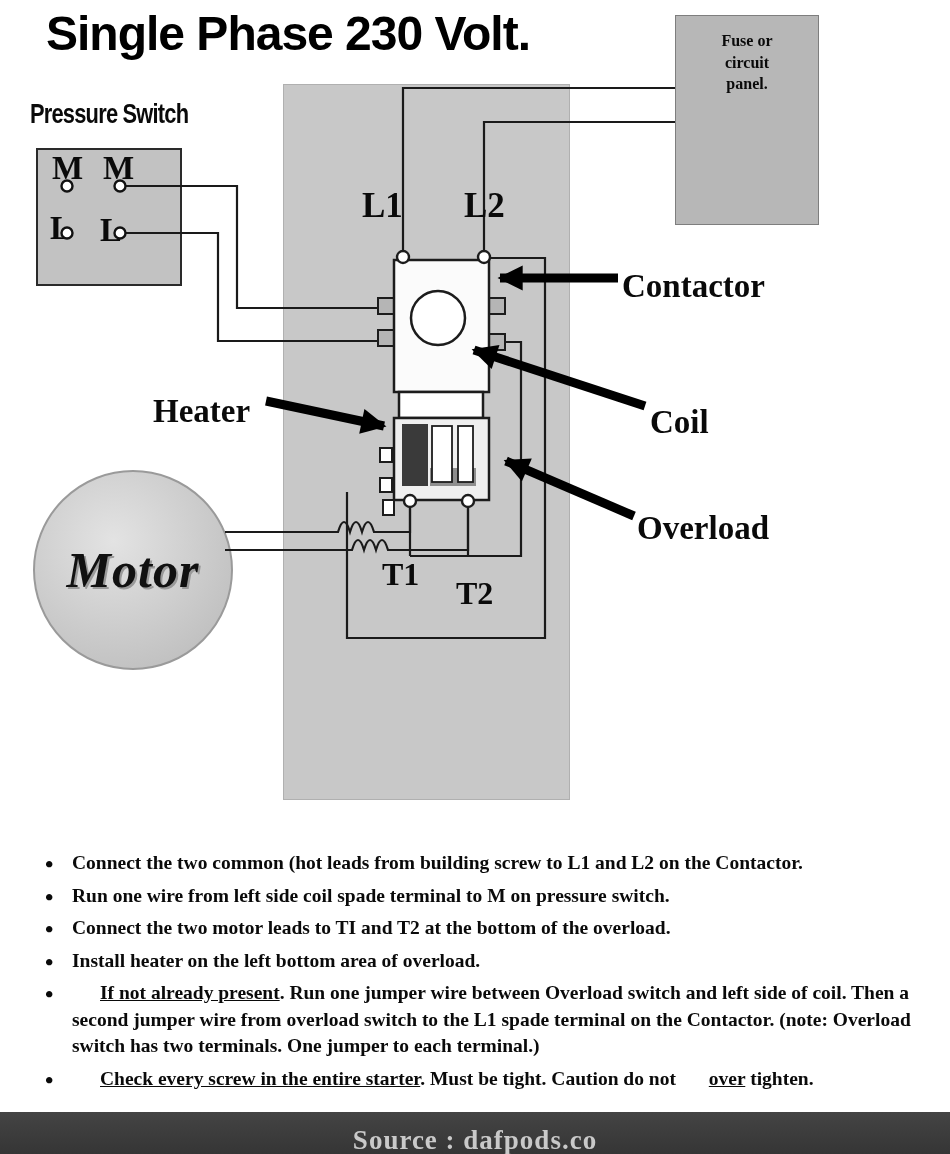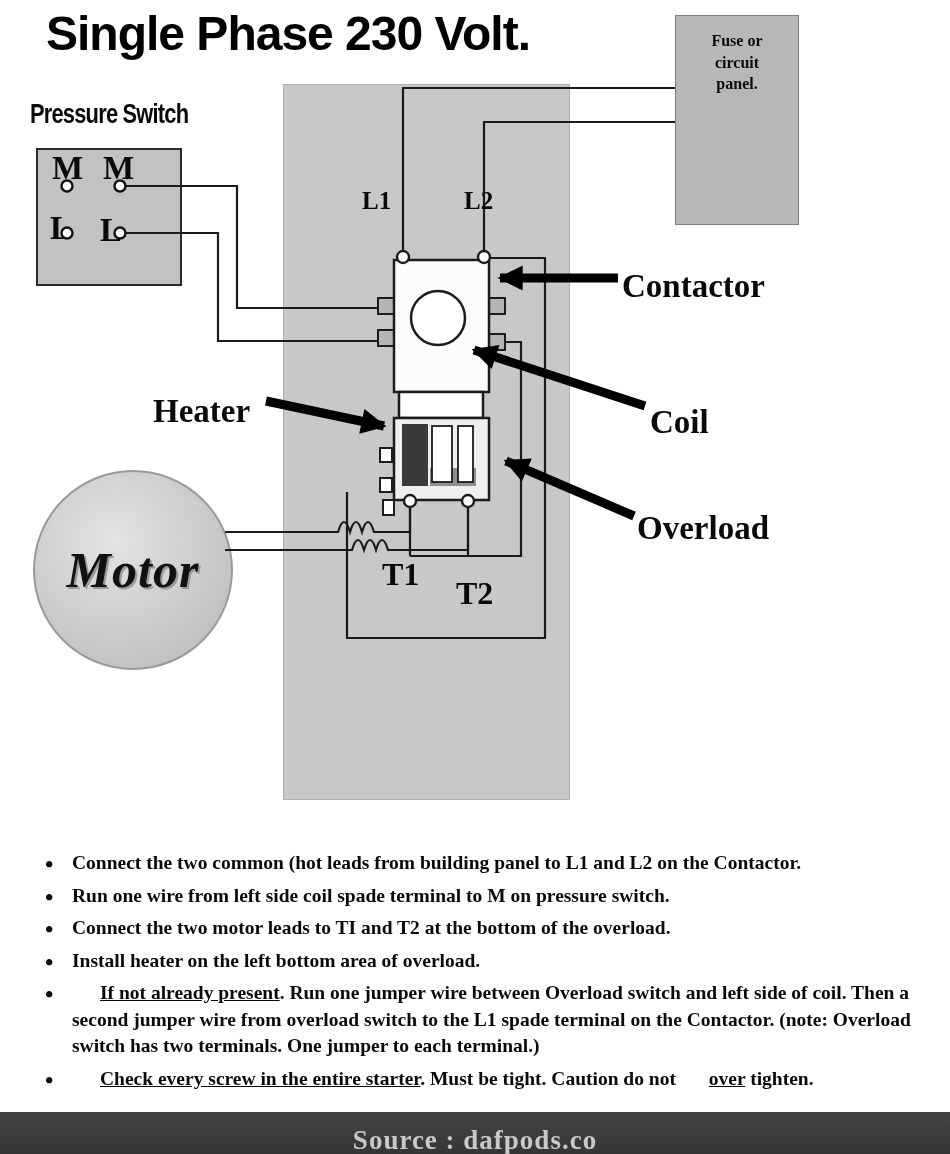--- a/index.html
+++ b/index.html
@@ -3,34 +3,34 @@
 <meta charset="utf-8">
 <style>
   html,body{margin:0;padding:0;background:#ffffff;}
   .page{position:relative;width:950px;height:1154px;background:#fff;overflow:hidden;
         font-family:"Liberation Serif",serif;color:#0a0a0a;}
   .abs{position:absolute;}
   .title{left:46px;top:6px;font-family:"Liberation Sans",sans-serif;font-weight:800;
          font-size:48px;letter-spacing:-1px;color:#000;}
   .ps-title{left:30px;top:98px;font-family:"Liberation Sans",sans-serif;font-weight:800;
             font-size:28px;letter-spacing:-1px;transform:scaleX(.78);transform-origin:left center;}
-  .fuse-panel{left:675px;top:15px;width:124px;height:210px;background:#b7b7b7;
+  .fuse-panel{left:675px;top:15px;width:144px;height:210px;background:#b7b7b7;
               border:1px solid #7e7e7e;box-sizing:border-box;}
   .fuse-panel .txt{margin:14px auto 0;width:90px;text-align:center;font-weight:bold;
                    font-size:16px;line-height:1.35;white-space:pre-line;}
   .enclosure{left:283px;top:84px;width:287px;height:716px;background:#c8c8c8;border:1px solid #b0b0b0;box-sizing:border-box;}
   .ps-box{left:36px;top:148px;width:146px;height:138px;background:#c2c2c2;border:2px solid #2a2a2a;box-sizing:border-box;}
   .term-letter{font-weight:bold;font-size:33px;line-height:1;}
   .motor{left:33px;top:470px;width:200px;height:200px;border-radius:50%;
          background:radial-gradient(circle at 40% 35%, #e3e3e3, #c2c2c2 75%, #b2b2b2);
          border:2px solid #9a9a9a;box-sizing:border-box;display:flex;align-items:center;justify-content:center;}
   .motor-label{font-weight:bold;font-style:italic;font-size:50px;letter-spacing:1px;color:#111;
                text-shadow:2px 2px 0 #9a9a9a;}
   .big-label{font-weight:bold;font-size:33px;line-height:1;margin-top:12px;}
-  .term-big{font-weight:bold;font-size:25px;line-height:1;}
+  .term-big{font-weight:bold;font-size:35px;line-height:1;}
   .svg-layer{position:absolute;left:0;top:0;pointer-events:none;}
   .bullets{left:40px;top:850px;width:872px;}
   .bullets ul{list-style:none;margin:0;padding:0;}
   .bullets li{position:relative;padding-left:32px;margin-bottom:6px;font-weight:bold;
               font-size:19.5px;line-height:1.36;white-space:pre-line;}
   .bullets li::before{content:"\2022";position:absolute;left:5px;top:-2px;font-size:24px;}
   .iu{text-decoration:underline;margin-left:28px;}
   .footer{left:0;top:1112px;width:950px;height:57px;background:linear-gradient(#444,#303030);
           display:flex;align-items:center;justify-content:center;}
   .footer .src{color:#c9c9c9;font-weight:bold;font-size:27px;letter-spacing:1px;}
@@ -122,21 +122,21 @@
   <div class="abs term-big" style="left:464px;top:188px;">L2</div>
   <div class="abs term-big" style="left:382px;top:558px;font-size:32px;">T1</div>
   <div class="abs term-big" style="left:456px;top:558px;font-size:32px;margin-top:19px;">T2</div>
   <div class="abs big-label" style="left:622px;top:258px;">Contactor</div>
   <div class="abs big-label" style="left:650px;top:394px;">Coil</div>
   <div class="abs big-label" style="left:153px;top:383px;">Heater</div>
   <div class="abs big-label" style="left:637px;top:500px;">Overload</div>
 
   <div class="abs bullets">
     <ul>
-        <li><span>Connect the two common (hot leads from building panel to L1 and L2 on the Contactor.</span></li>
+        <li><span>Connect the two common (hot leads from building screw to L1 and L2 on the Contactor.</span></li>
         <li><span>Run one wire from left side coil  spade terminal  to M  on pressure switch.</span></li>
         <li><span>Connect the two motor leads to TI and T2 at the bottom of the overload.</span></li>
         <li><span>Install heater on the left bottom area of overload.</span></li>
         <li><span class="iu">If not already present</span><span>. Run one jumper wire between Overload switch and  left side of coil. Then a second jumper wire from overload switch to the L1 spade terminal on the Contactor. (note: Overload switch has two terminals. One jumper to each terminal.)</span></li>
         <li><span class="iu">Check every screw in the entire starter</span><span>. Must be tight. Caution do not </span><span class="iu">over</span><span> tighten.</span></li>
       </ul>
   </div>
 
   <div class="abs footer">
     <span class="src">Source : dafpods.co</span>

